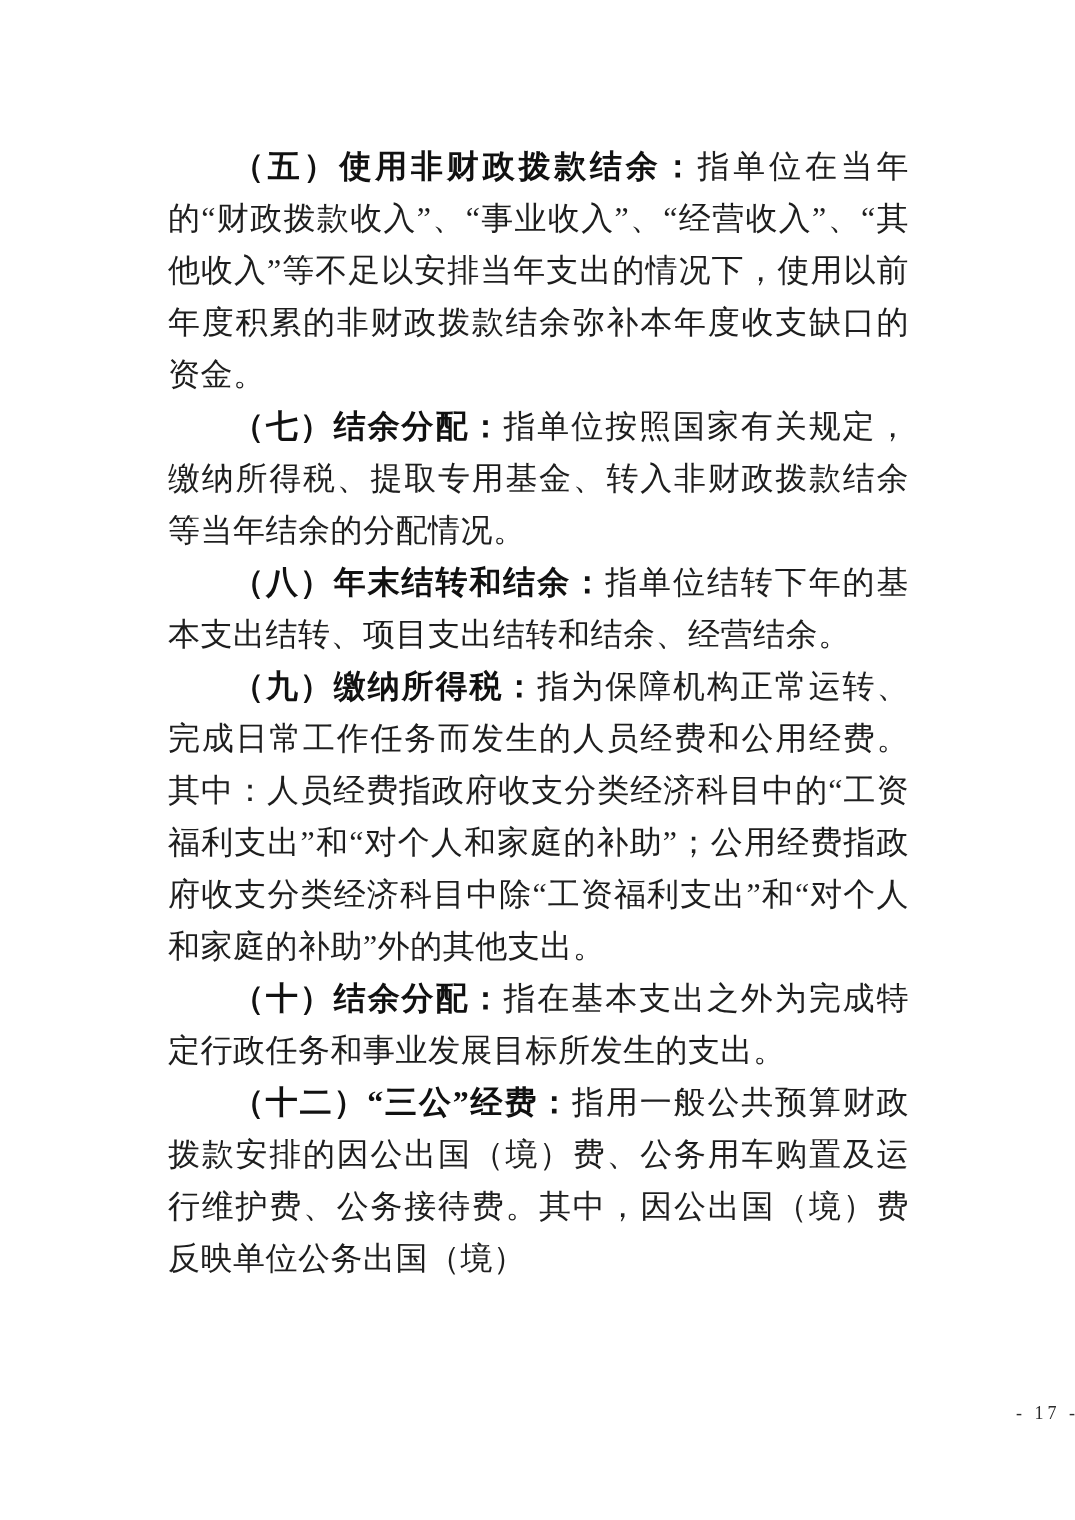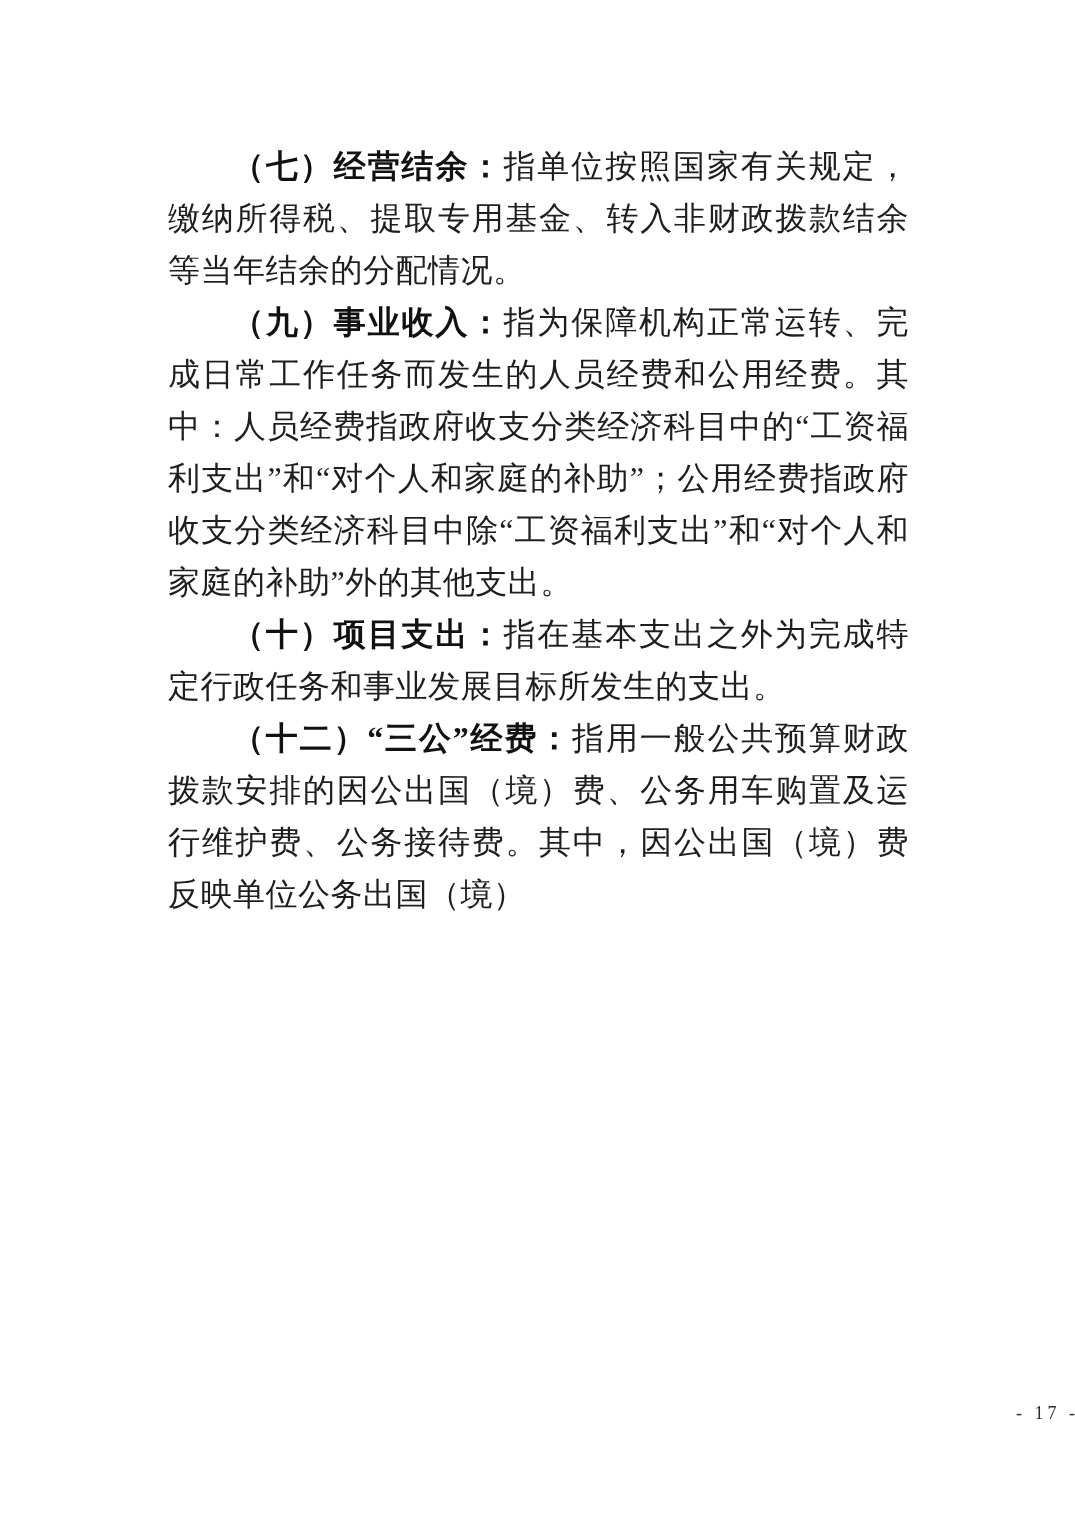--- a/index.html
+++ b/index.html
@@ -45,28 +45,30 @@
     letter-spacing: 4px;
     font-family: "Liberation Serif", "DejaVu Serif", serif;
   }
 </style>
 </head>
 <body>
 
 <div class="page">
   <div class="content">
 
+    <p class="para"><span class="lead">（五）使用非财政拨款结余：</span><span>指单位在当年的“财政拨款收入”、“事业收入”、“经营收入”、“其他收入”等不足以安排当年支出的情况下，使用以前年度积累的非财政拨款结余弥补本年度收支缺口的资金。</span></p>
 
 
-    <p class="para"><span class="lead">（七）经营结余：</span><span>指单位按照国家有关规定，缴纳所得税、提取专用基金、转入非财政拨款结余等当年结余的分配情况。</span></p>
+    <p class="para"><span class="lead">（七）结余分配：</span><span>指单位按照国家有关规定，缴纳所得税、提取专用基金、转入非财政拨款结余等当年结余的分配情况。</span></p>
 
+    <p class="para"><span class="lead">（八）年末结转和结余：</span><span>指单位结转下年的基本支出结转、项目支出结转和结余、经营结余。</span></p>
 
-    <p class="para"><span class="lead">（九）事业收入：</span><span>指为保障机构正常运转、完成日常工作任务而发生的人员经费和公用经费。其中：人员经费指政府收支分类经济科目中的“工资福利支出”和“对个人和家庭的补助”；公用经费指政府收支分类经济科目中除“工资福利支出”和“对个人和家庭的补助”外的其他支出。</span></p>
+    <p class="para"><span class="lead">（九）缴纳所得税：</span><span>指为保障机构正常运转、完成日常工作任务而发生的人员经费和公用经费。其中：人员经费指政府收支分类经济科目中的“工资福利支出”和“对个人和家庭的补助”；公用经费指政府收支分类经济科目中除“工资福利支出”和“对个人和家庭的补助”外的其他支出。</span></p>
 
-    <p class="para"><span class="lead">（十）项目支出：</span><span>指在基本支出之外为完成特定行政任务和事业发展目标所发生的支出。</span></p>
+    <p class="para"><span class="lead">（十）结余分配：</span><span>指在基本支出之外为完成特定行政任务和事业发展目标所发生的支出。</span></p>
 
 
     <p class="para"><span class="lead">（十二）“三公”经费：</span><span>指用一般公共预算财政拨款安排的因公出国（境）费、公务用车购置及运行维护费、公务接待费。其中，因公出国（境）费反映单位公务出国（境）</span></p>
 
   </div>
 
   <div class="footer">- 17 -</div>
 </div>
 
 </body></html>

